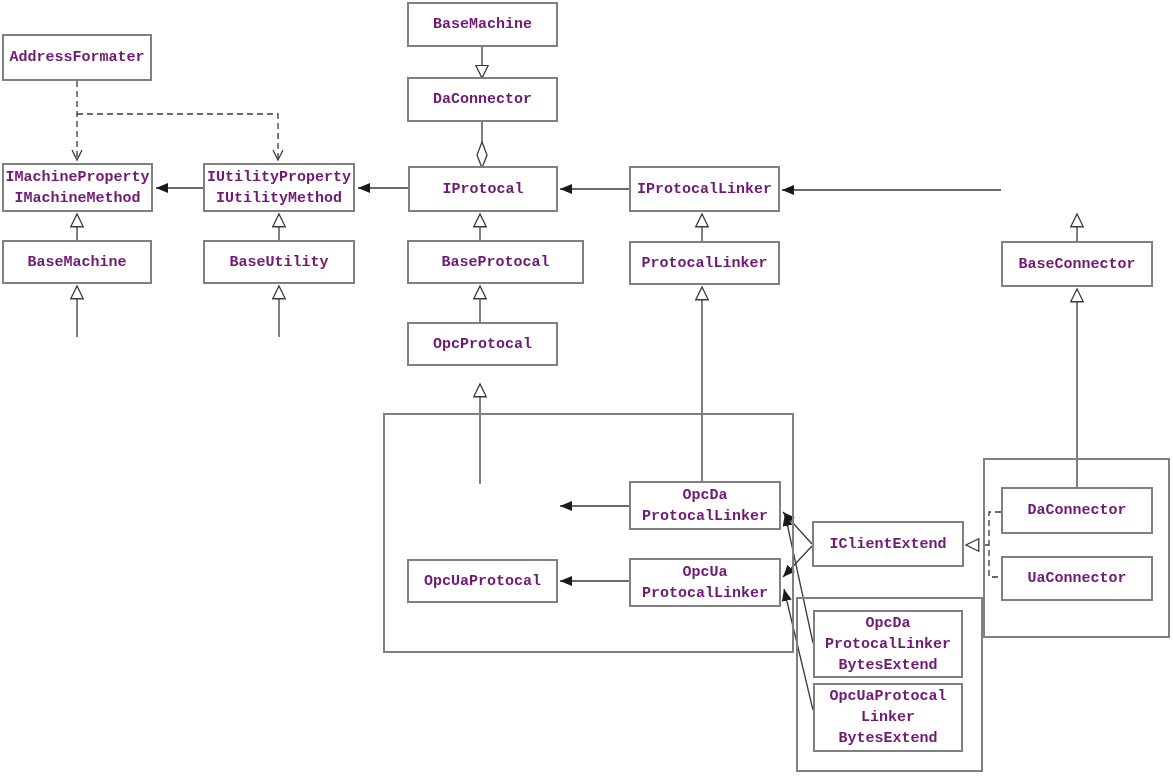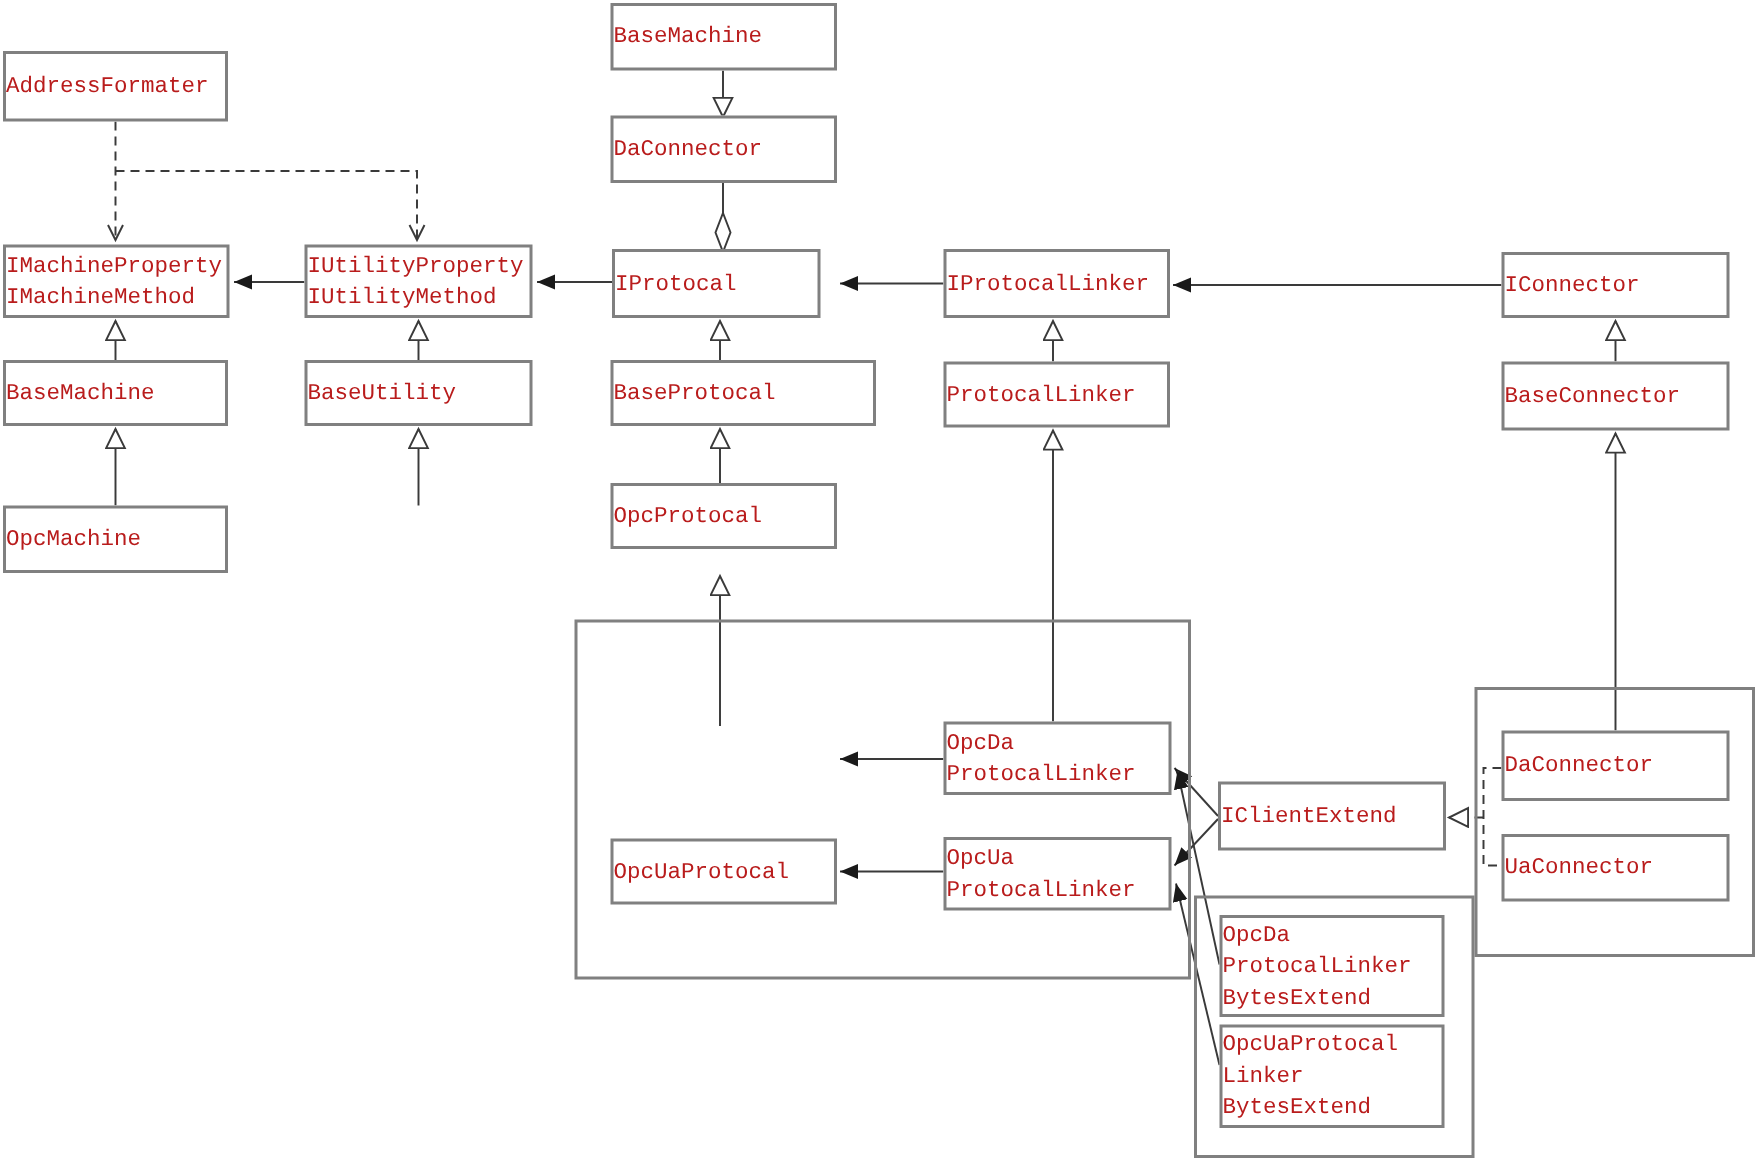--- a/index.html
+++ b/index.html
@@ -9,22 +9,22 @@
     overflow:hidden;
   }
   #wires{position:absolute;left:0;top:0;}
   .group{
     position:absolute;box-sizing:border-box;
     border:2px solid #808080;background:transparent;
   }
   .node{
     position:absolute;box-sizing:border-box;
     border:2px solid #808080;background:#ffffff;
-    display:flex;flex-direction:column;align-items:flex-start;justify-content:center;
-    font-size:15px;line-height:21px;color:#b91c1c;white-space:nowrap;
+    display:flex;flex-direction:column;align-items:center;justify-content:center;
+    font-size:15px;line-height:21px;color:#701a75;white-space:nowrap;font-weight:bold;
   }
   .ln{display:block;}
 </style>
 </head>
 <body>
 
 <div id="canvas">
 
   <svg id="wires" width="1173" height="776" viewBox="0 0 1173 776">
     <defs>
@@ -146,60 +146,54 @@
 
   <div class="node" style="left:2px;top:163px;width:151px;height:49px">
     <span class="ln">IMachineProperty</span>
     <span class="ln">IMachineMethod</span>
   </div>
 
   <div class="node" style="left:2px;top:240px;width:150px;height:44px">
     <span class="ln">BaseMachine</span>
   </div>
 
-  <div class="node" style="left:2px;top:337px;width:150px;height:45px">
-    <span class="ln">OpcMachine</span>
-  </div>
 
   <div class="node" style="left:203px;top:240px;width:152px;height:44px">
     <span class="ln">BaseUtility</span>
   </div>
 
 
   <div class="node" style="left:407px;top:2px;width:151px;height:45px">
     <span class="ln">BaseMachine</span>
   </div>
 
   <div class="node" style="left:407px;top:77px;width:151px;height:45px">
     <span class="ln">DaConnector</span>
   </div>
 
-  <div class="node" style="left:408px;top:166px;width:139px;height:46px">
+  <div class="node" style="left:408px;top:166px;width:150px;height:46px">
     <span class="ln">IProtocal</span>
   </div>
 
   <div class="node" style="left:407px;top:240px;width:177px;height:44px">
     <span class="ln">BaseProtocal</span>
   </div>
 
   <div class="node" style="left:407px;top:322px;width:151px;height:44px">
     <span class="ln">OpcProtocal</span>
   </div>
 
   <div class="node" style="left:629px;top:166px;width:151px;height:46px">
     <span class="ln">IProtocalLinker</span>
   </div>
 
   <div class="node" style="left:629px;top:241px;width:151px;height:44px">
     <span class="ln">ProtocalLinker</span>
   </div>
 
-  <div class="node" style="left:1001px;top:168px;width:152px;height:44px">
-    <span class="ln">IConnector</span>
-  </div>
 
   <div class="node" style="left:1001px;top:241px;width:152px;height:46px">
     <span class="ln">BaseConnector</span>
   </div>
 
 
   <div class="node" style="left:407px;top:559px;width:151px;height:44px">
     <span class="ln">OpcUaProtocal</span>
   </div>
 

